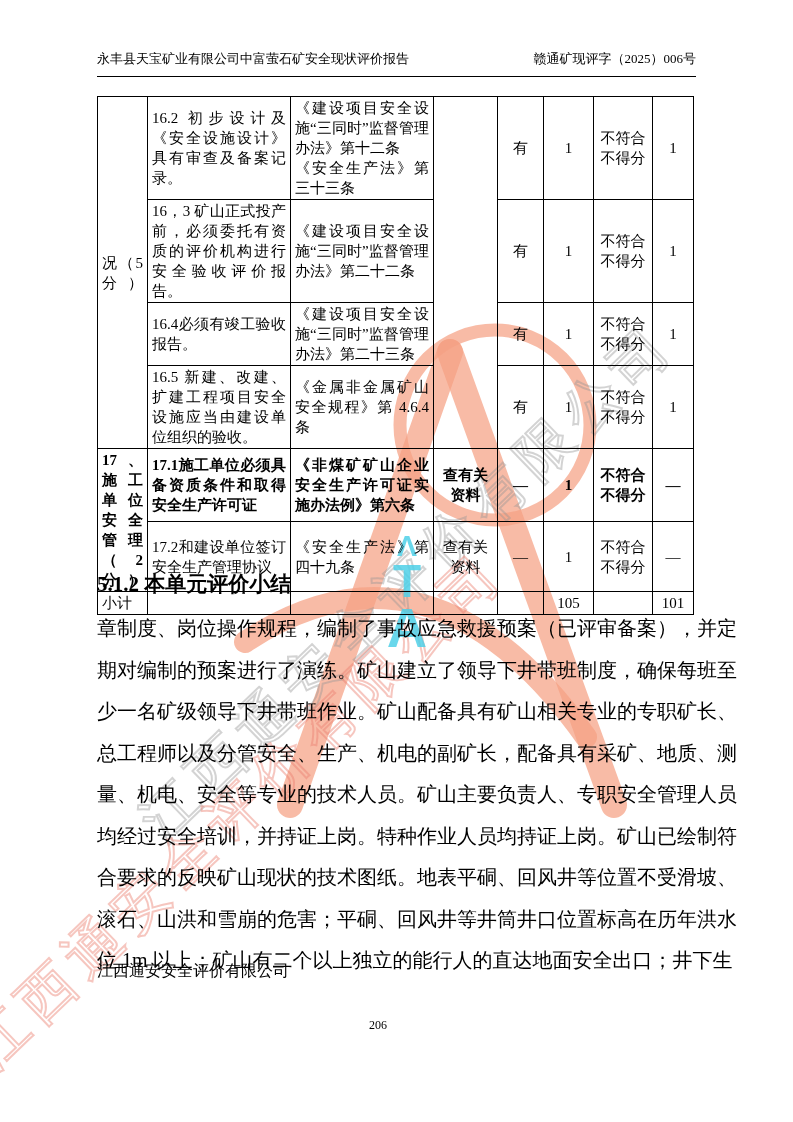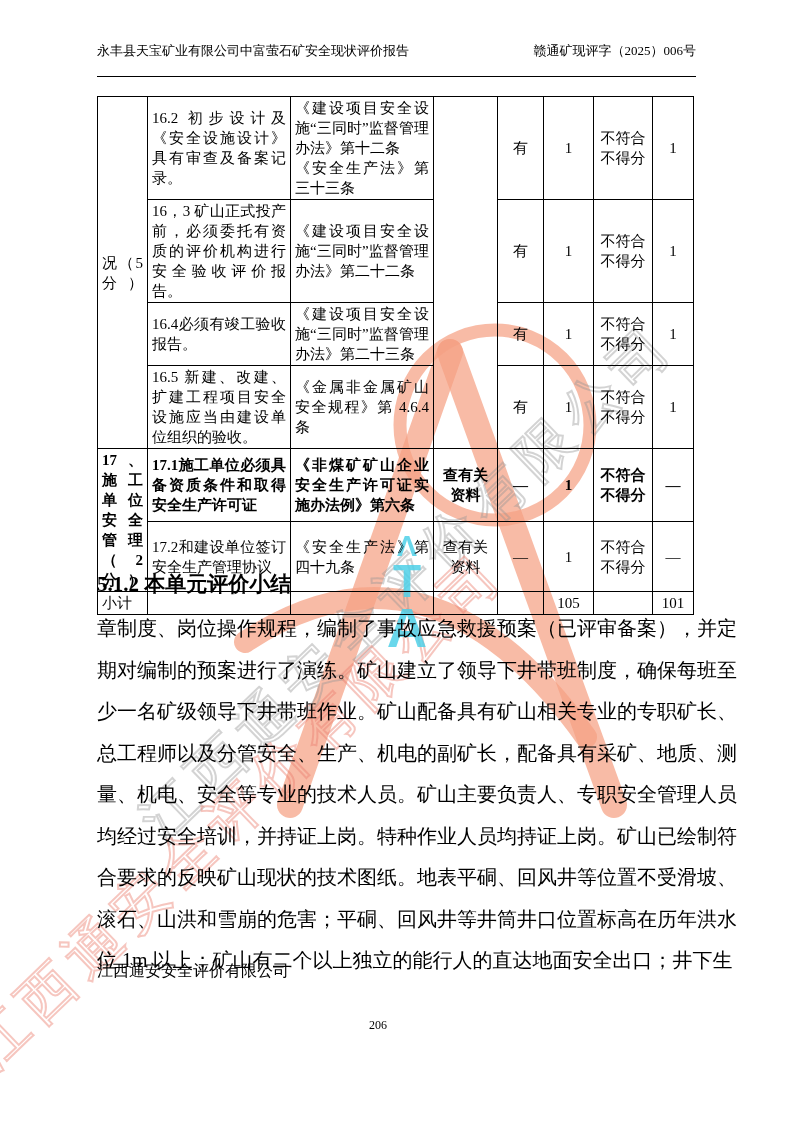--- a/index.html
+++ b/index.html
@@ -5,21 +5,21 @@
   html,body{margin:0;padding:0;background:#fff;}
   .page{
     position:relative;width:793px;height:1122px;background:#ffffff;
     font-family:"Liberation Serif","DejaVu Serif",serif;color:#000;
     outline:1px solid #d9d9d9;overflow:hidden;
   }
   
   .header{
     position:absolute;left:97px;top:50px;width:599px;height:27px;
     border-bottom:1px solid #000;font-size:13px;display:flex;
-    justify-content:space-between;align-items:flex-end;padding-bottom:16px;box-sizing:border-box;
+    justify-content:space-between;align-items:flex-end;padding-bottom:8px;box-sizing:border-box;
   }
   
   table.eval{
     position:absolute;left:97px;top:96px;width:596px;
     border-collapse:collapse;table-layout:fixed;
     font-size:15px;line-height:20px;
   }
   table.eval td{
     border:1px solid #000;padding:1px 4px;vertical-align:middle;
     word-break:break-all;overflow:hidden;

